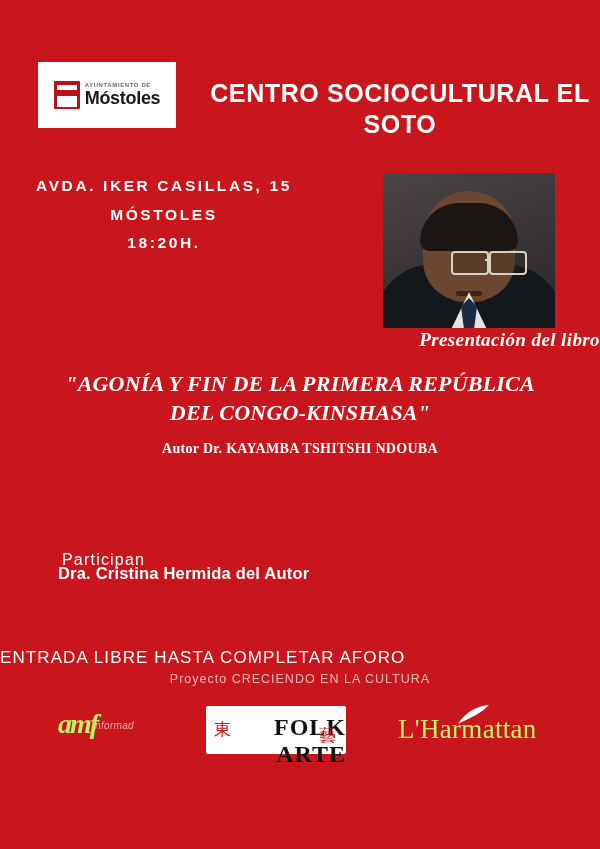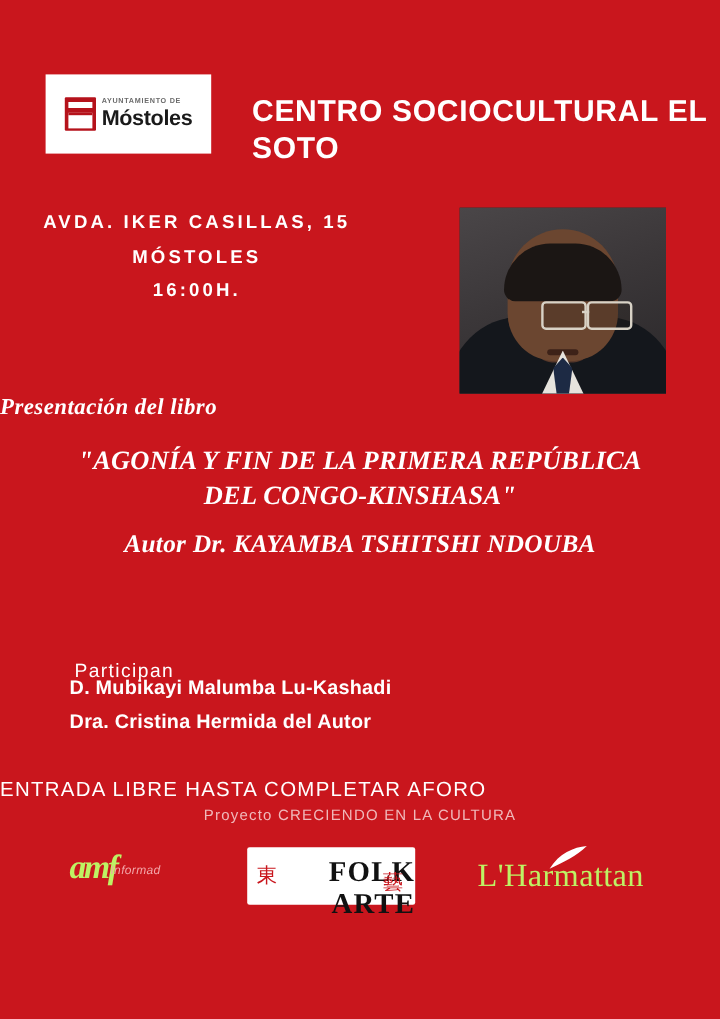--- a/index.html
+++ b/index.html
@@ -79,20 +79,21 @@
     font-weight: bold;
     color: #1a1a1a;
     letter-spacing: -0.3px;
   }
 
   .venue {
     position: absolute;
     left: 210px;
     top: 78px;
     width: 380px;
+    text-align: center;
     font-size: 25px;
     font-weight: bold;
     letter-spacing: 0.6px;
     line-height: 1.25;
   }
 
   
   .address {
     position: absolute;
     left: 36px;
@@ -208,21 +209,21 @@
     background: #3d2218;
     border-radius: 3px;
   }
 
   
   .presentation {
     position: absolute;
     left: 0;
     top: 329px;
     width: 100%;
-    text-align: left;
+    text-align: right;
     font-family: "Liberation Serif", serif;
     font-style: italic;
     font-weight: bold;
     font-size: 19px;
     letter-spacing: 0.4px;
   }
   .book-title {
     position: absolute;
     left: 0;
     top: 369px;
@@ -235,23 +236,22 @@
     line-height: 1.32;
     letter-spacing: 0.2px;
   }
   .author {
     position: absolute;
     left: 0;
     top: 441px;
     width: 100%;
     text-align: center;
     font-family: "Liberation Serif", serif;
-    font-style: italic;
-    font-weight: bold;
-    font-size: 21px;
+    font-weight: bold;
+    font-size: 14px;
     letter-spacing: 0.3px;
   }
 
   
   .participan-label {
     position: absolute;
     left: 62px;
     top: 523px;
     font-size: 16px;
     letter-spacing: 1.2px;
@@ -394,21 +394,21 @@
         <div class="logo-name">Móstoles</div>
       </div>
     </div>
   </div>
 
   <div class="venue">CENTRO SOCIOCULTURAL EL SOTO</div>
 
   <div class="address">
     <div>AVDA. IKER CASILLAS, 15</div>
     <div>MÓSTOLES</div>
-    <div>16:00H.</div>
+    <div>18:20H.</div>
   </div>
 
   <div class="portrait">
     <div class="ph-bg"></div>
     <div class="ph-suit"></div>
     <div class="ph-neck"></div>
     <div class="ph-head">
       <div class="ph-hair"></div>
       <div class="ph-glass-l"></div>
       <div class="ph-glass-r"></div>
@@ -423,21 +423,20 @@
 
   <div class="book-title">
     <div>"AGONÍA Y FIN DE LA PRIMERA REPÚBLICA</div>
     <div>DEL  CONGO-KINSHASA"</div>
   </div>
 
   <div class="author">Autor Dr. KAYAMBA TSHITSHI NDOUBA</div>
 
   <div class="participan-label">Participan</div>
   <div class="participants">
-    <div>D. Mubikayi Malumba Lu-Kashadi</div>
     <div>Dra. Cristina Hermida del Autor</div>
   </div>
 
   <div class="entrada">ENTRADA LIBRE HASTA COMPLETAR AFORO</div>
   <div class="proyecto">Proyecto CRECIENDO EN LA CULTURA</div>
 
   <div class="sponsors">
 
     <div class="amf">
       <div class="amf-letters">amf</div>

